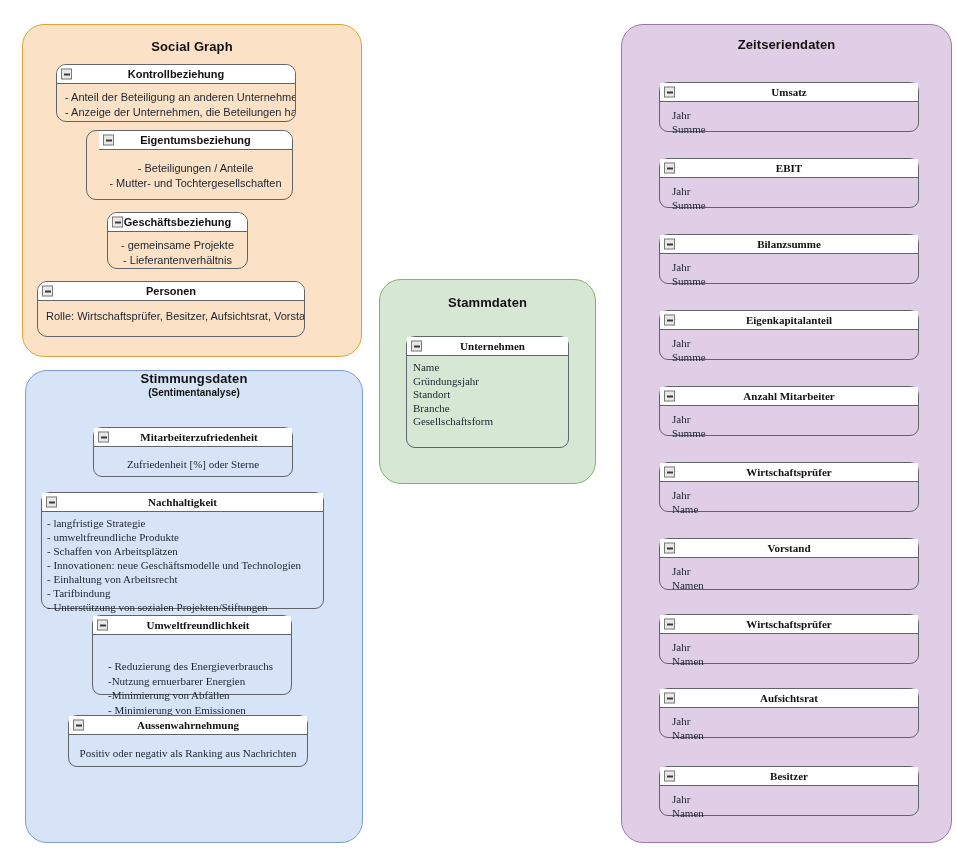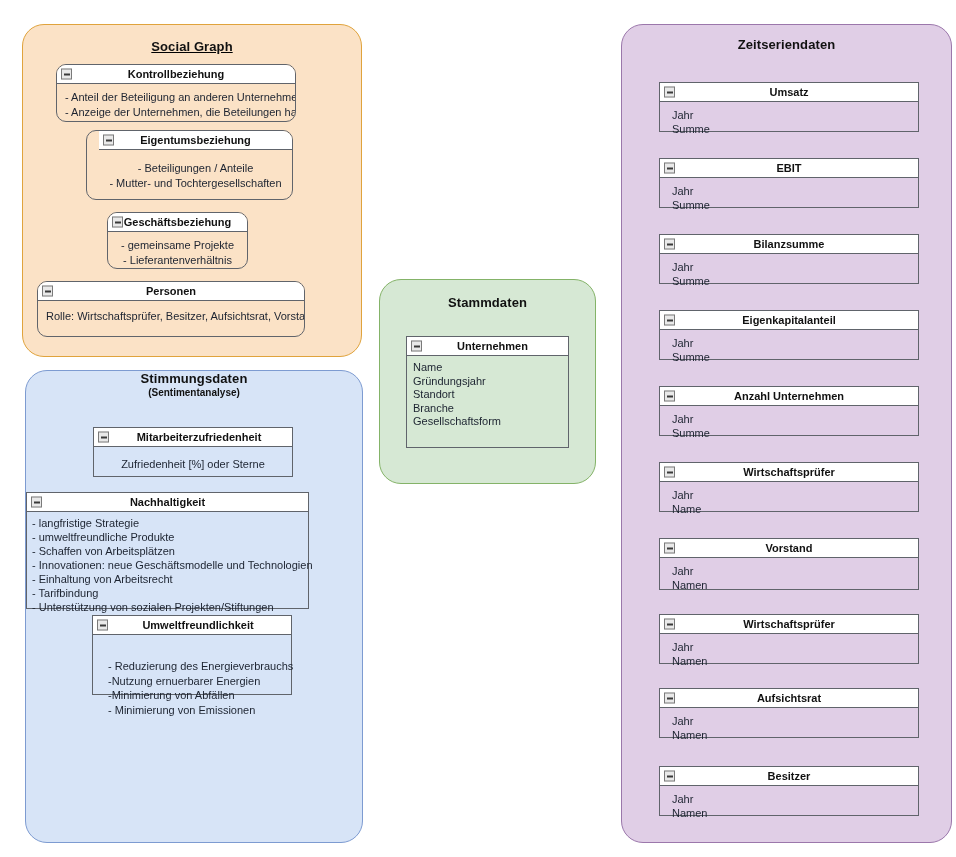--- a/index.html
+++ b/index.html
@@ -43,21 +43,21 @@
   .group.green  { background: #D6E8D4; border-color: #84B368; }
   .group.purple { background: #E0CEE6; border-color: #9B77AB; }
 
   
   .card {
     position: absolute;
     border: 1.4px solid #60646B;
     background: transparent;
   }
   .card.rounded { border-radius: 10px; overflow: hidden; }
-  .card.sharp   { border-radius: 0; }
+  .card.sharp   { border-radius: 9px; font-family: Liberation Serif, serif; }
 
   .card-header {
     position: relative;
     background: #FFFFFF;
     border-bottom: 1.4px solid #60646B;
     height: 19px;
     display: flex;
     align-items: center;
     justify-content: center;
   }
@@ -102,21 +102,21 @@
   .card-body.left { text-align: left; }
 
   
   .card-body.ts { padding: 6px 8px 7px 12px; line-height: 14px; }
 </style>
 </head>
 <body>
 
 <div id="canvas">
 
-  <div class="group orange" style="left:22px; top:24px; width:340px; height:333px;text-decoration:underline;">
+  <div class="group orange" style="left:22px; top:24px; width:340px; height:333px;">
     <div class="group-title" style="margin-top:14px;">Social Graph</div>
 
     <div class="card rounded" style="left:33px; top:39px; width:240px; height:58px;">
       <div class="card-header">
         <span class="collapse-icon"></span>
         <span class="card-title">Kontrollbeziehung</span>
       </div>
       <div class="card-body center">
         <div class="line">- Anteil der Beteiligung an anderen Unternehmen</div>
         <div class="line">- Anzeige der Unternehmen, die Beteilungen haben</div>
@@ -163,21 +163,21 @@
     <div class="card sharp" style="left:67px; top:56px; width:200px; height:50px;">
       <div class="card-header">
         <span class="collapse-icon"></span>
         <span class="card-title" style="padding:0 6px 0 18px;">Mitarbeiterzufriedenheit</span>
       </div>
       <div class="card-body center" style="padding-top:10px;">
         <div class="line">Zufriedenheit [%] oder Sterne</div>
       </div>
     </div>
 
-    <div class="card sharp" style="left:0; top:121px; width:283px; height:117px;">
+    <div class="card sharp" style="left:15px; top:121px; width:283px; height:117px;">
       <div class="card-header">
         <span class="collapse-icon"></span>
         <span class="card-title">Nachhaltigkeit</span>
       </div>
       <div class="card-body left" style="padding:4px 4px 4px 5px; line-height:14px;">
         <div class="line">- langfristige Strategie</div>
         <div class="line">- umweltfreundliche Produkte</div>
         <div class="line">- Schaffen von Arbeitsplätzen</div>
         <div class="line">- Innovationen: neue Geschäftsmodelle und Technologien</div>
         <div class="line">- Einhaltung von Arbeitsrecht</div>
@@ -192,20 +192,29 @@
         <span class="card-title" style="padding:0 6px 0 18px;">Umweltfreundlichkeit</span>
       </div>
       <div class="card-body left" style="padding:5px 4px 4px 15px; line-height:14.5px;margin-top:19px;">
         <div class="line">- Reduzierung des Energieverbrauchs</div>
         <div class="line">-Nutzung ernuerbarer Energien</div>
         <div class="line">-Minimierung von Abfällen</div>
         <div class="line">- Minimierung von Emissionen</div>
       </div>
     </div>
 
+    <div class="card sharp" style="left:42px; top:344px; width:240px; height:52px;">
+      <div class="card-header">
+        <span class="collapse-icon"></span>
+        <span class="card-title">Aussenwahrnehmung</span>
+      </div>
+      <div class="card-body center" style="padding-top:11px;">
+        <div class="line">Positiv oder negativ als Ranking aus Nachrichten</div>
+      </div>
+    </div>
   </div>
 
   <div class="group green" style="left:379px; top:279px; width:217px; height:205px;">
     <div class="group-title" style="margin-top:15px;">Stammdaten</div>
 
     <div class="card sharp" style="left:26px; top:56px; width:163px; height:112px;">
       <div class="card-header">
         <span class="collapse-icon"></span>
         <span class="card-title" style="padding:0 6px 0 16px;">Unternehmen</span>
       </div>
@@ -262,21 +271,21 @@
       </div>
       <div class="card-body ts left">
         <div class="line">Jahr</div>
         <div class="line">Summe</div>
       </div>
     </div>
 
     <div class="card sharp" style="left:37px; top:361px; width:260px; height:50px;">
       <div class="card-header">
         <span class="collapse-icon"></span>
-        <span class="card-title">Anzahl Unternehmen</span>
+        <span class="card-title">Anzahl Mitarbeiter</span>
       </div>
       <div class="card-body ts left">
         <div class="line">Jahr</div>
         <div class="line">Summe</div>
       </div>
     </div>
 
     <div class="card sharp" style="left:37px; top:437px; width:260px; height:50px;">
       <div class="card-header">
         <span class="collapse-icon"></span>

